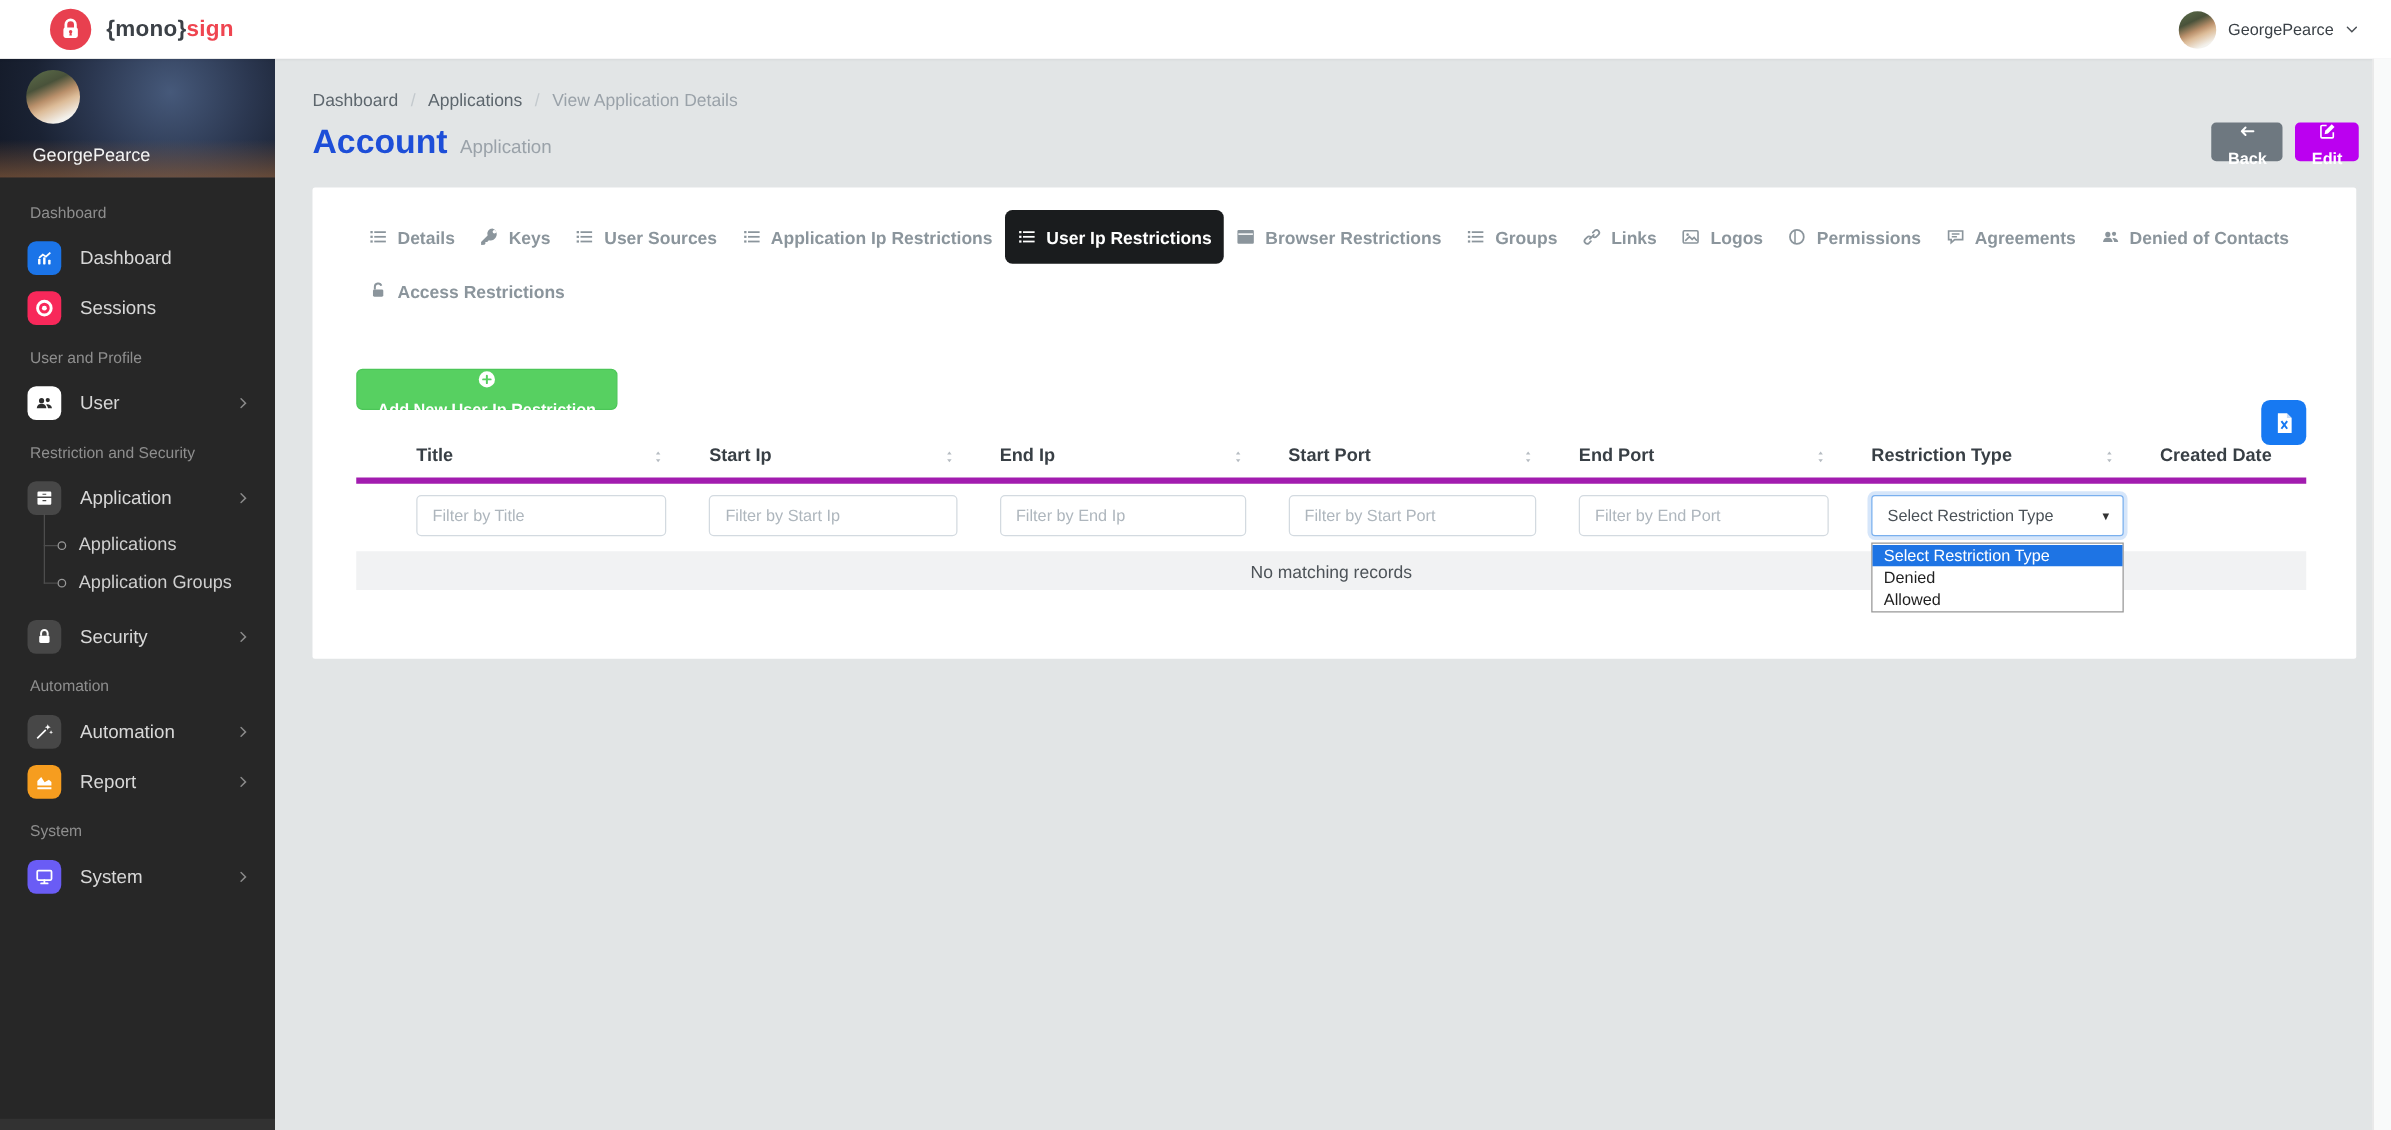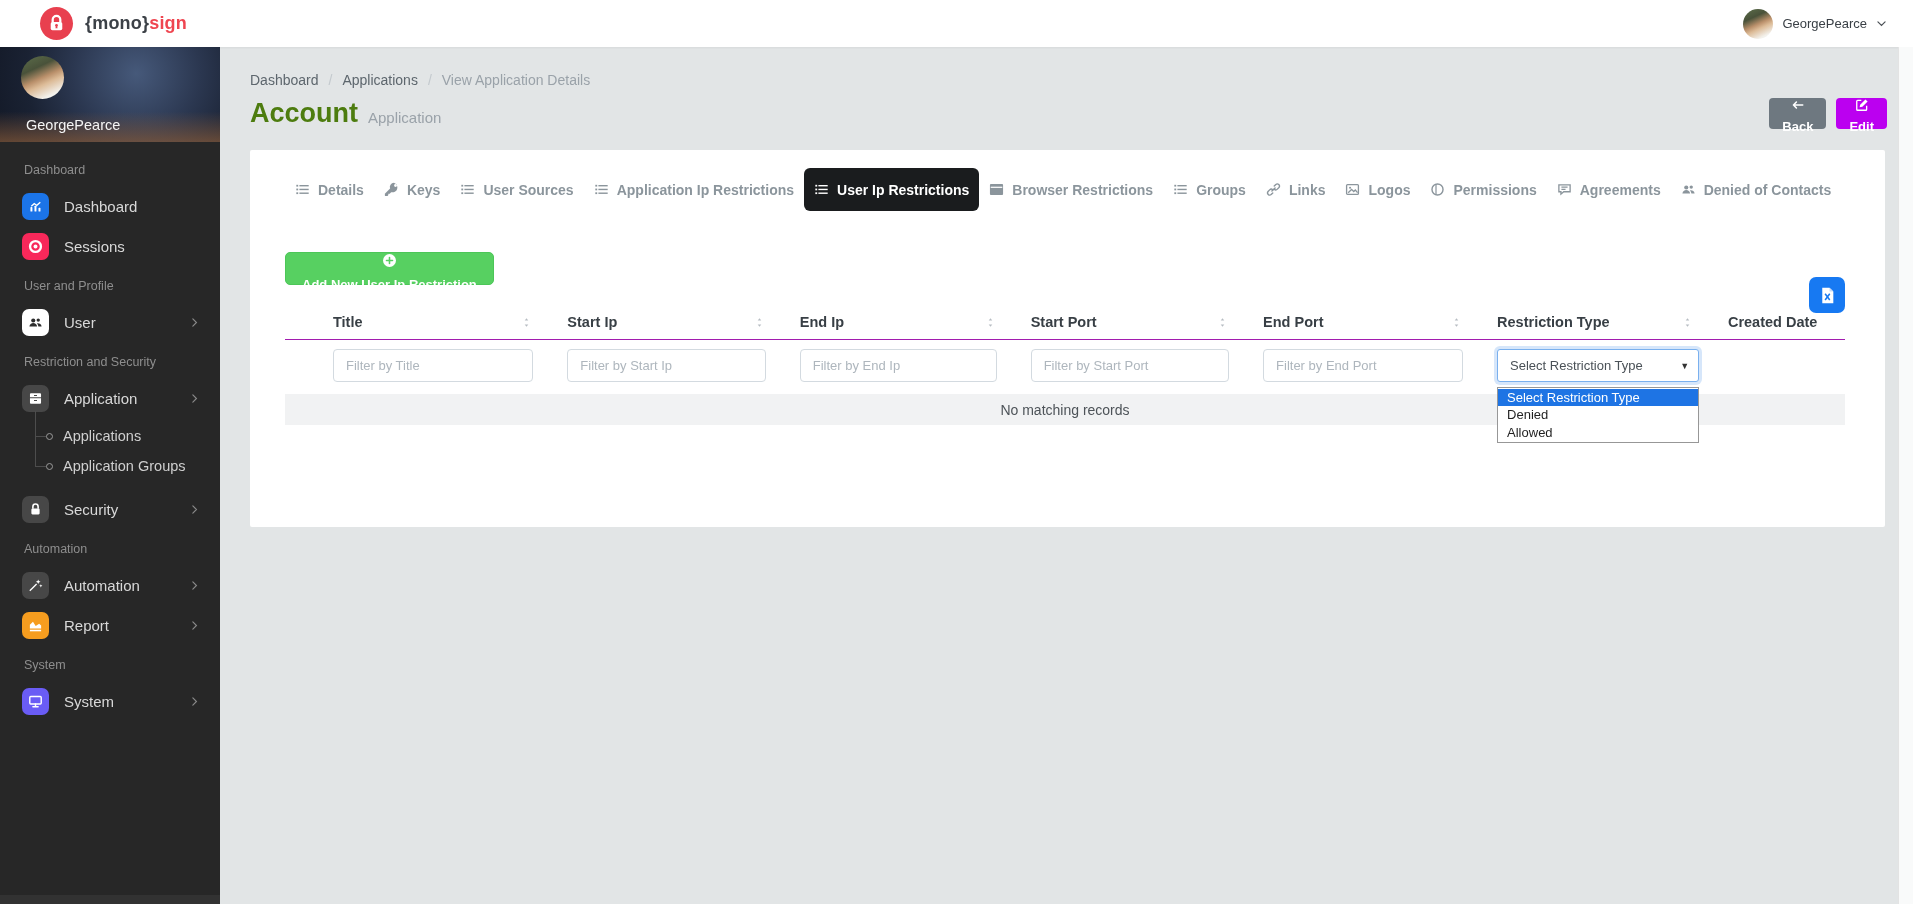--- a/index.html
+++ b/index.html
@@ -56,21 +56,21 @@
   
   .main{position:absolute;left:220px;top:47px;right:0;bottom:0;background:var(--page-bg);
         padding-left:30px;}
   .scroll-strip{position:absolute;right:0;top:0;bottom:0;width:15px;background:#f9fafa;
                 border-left:1px solid #e3e3e3;z-index:50;cursor:pointer;}
   .breadcrumb{margin-top:25px;font-size:14px;display:flex;gap:10px;align-items:center;}
   .crumb{color:#5d666d;cursor:pointer;}
   .crumb.current{color:#9aa2a9;cursor:default;}
   .crumb-sep{color:#c3c9cd;}
   .page-head{display:flex;align-items:center;margin-top:10px;padding-right:26px;}
-  .page-title{font-size:27px;color:#4d7c0f;font-weight:600;}
+  .page-title{font-size:27px;color:#1d4ed8;font-weight:600;}
   .page-subtitle{font-size:15px;color:#9aa2a9;margin-left:10px;padding-top:8px;}
   .head-actions{margin-left:auto;display:flex;gap:10px;}
   .btn{height:31px;border:none;border-radius:4px;color:#fff;font-size:13px;font-weight:700;
        display:flex;align-items:center;gap:7px;padding:0 13px;cursor:pointer;font-family:inherit;flex-direction:column;}
   .btn .btn-ico{width:14px;height:14px;}
   .btn-back{background:var(--back);}
   .btn-edit{background:var(--edit);}
 
   
   .card{background:#fff;margin-top:21px;margin-right:28px;height:377px;border-radius:2px;
@@ -87,21 +87,21 @@
   .btn-add{position:absolute;left:0;top:0;height:33px;background:var(--green);border:1px solid #4cc658;
            border-radius:5px;color:#fff;font-size:13px;font-weight:700;display:flex;align-items:center;
            gap:9px;padding:0 16px;cursor:pointer;font-family:inherit;flex-direction:column;}
   .btn-add .btn-ico{width:15px;height:15px;color:var(--green);}
   .btn-export{position:absolute;right:0;top:25px;width:36px;height:36px;background:var(--blue);
               border:none;border-radius:7px;display:flex;align-items:center;justify-content:center;
               padding:8px;cursor:pointer;}
 
   .table-wrap{margin-top:26px;}
   .thead,.tfilter{display:grid;grid-template-columns:17.2% 14.9% 14.8% 14.9% 15% 14.8% 1fr;}
-  .thead{border-bottom:1px solid #a21caf;padding-bottom:9px;}
+  .thead{border-bottom:5px solid #a21caf;padding-bottom:9px;}
   .th{display:flex;align-items:center;justify-content:space-between;
       padding:0 20px 0 14px;font-size:14.5px;font-weight:700;color:#383f45;cursor:pointer;}
   .th:first-child{padding-left:48px;}
   .sort-icon{width:13px;height:13px;color:#b6bcc2;flex:0 0 13px;}
   .tfilter{padding-top:9px;}
   .tf{padding:0 20px 0 14px;}
   .tf:first-child{padding-left:48px;}
   .filter-input{width:205px;max-width:100%;height:33px;border:1px solid #d3dae0;border-radius:4px;
                 padding:0 12px;font-size:13px;color:#444;font-family:inherit;outline:none;}
   .filter-input::placeholder{color:#aeb6bd;}
@@ -446,20 +446,29 @@
               <svg viewBox="0 0 16 16" fill="currentColor">
                 <circle cx="5.6" cy="5.9" r="2.2"></circle>
                 <circle cx="10.9" cy="5.4" r="1.8"></circle>
                 <path d="M1.5 12.3c.2-2.4 2-3.7 4.1-3.7s3.9 1.3 4.1 3.7z"></path>
                 <path d="M10.4 8.9c2 0 3.9 1.1 4.1 3.4h-3.4a5.4 5.4 0 0 0-1.6-3.2z"></path>
               </svg>
             </span>
             <span>Denied of Contacts</span>
           </button>
           <div class="tab-break"></div>
+          <button class="tab">
+            <span class="tab-icon">
+              <svg viewBox="0 0 16 16">
+                <path d="M5.2 7.1V4.6a2.8 2.8 0 0 1 5.5-.7" fill="none" stroke="currentColor" stroke-width="1.7"></path>
+                <rect x="3.6" y="7" width="8.8" height="6.2" rx="1.2" fill="currentColor"></rect>
+              </svg>
+            </span>
+            <span>Access Restrictions</span>
+          </button>
         </div>
 
       <div class="toolbar">
         <button class="btn-add">
           <span class="btn-ico">
               <svg viewBox="0 0 16 16">
                 <circle cx="8" cy="8" r="6.9" fill="#fff"></circle>
                 <path d="M8 4.8v6.4M4.8 8h6.4" stroke="currentColor" stroke-width="1.7" stroke-linecap="round"></path>
               </svg>
             </span>

